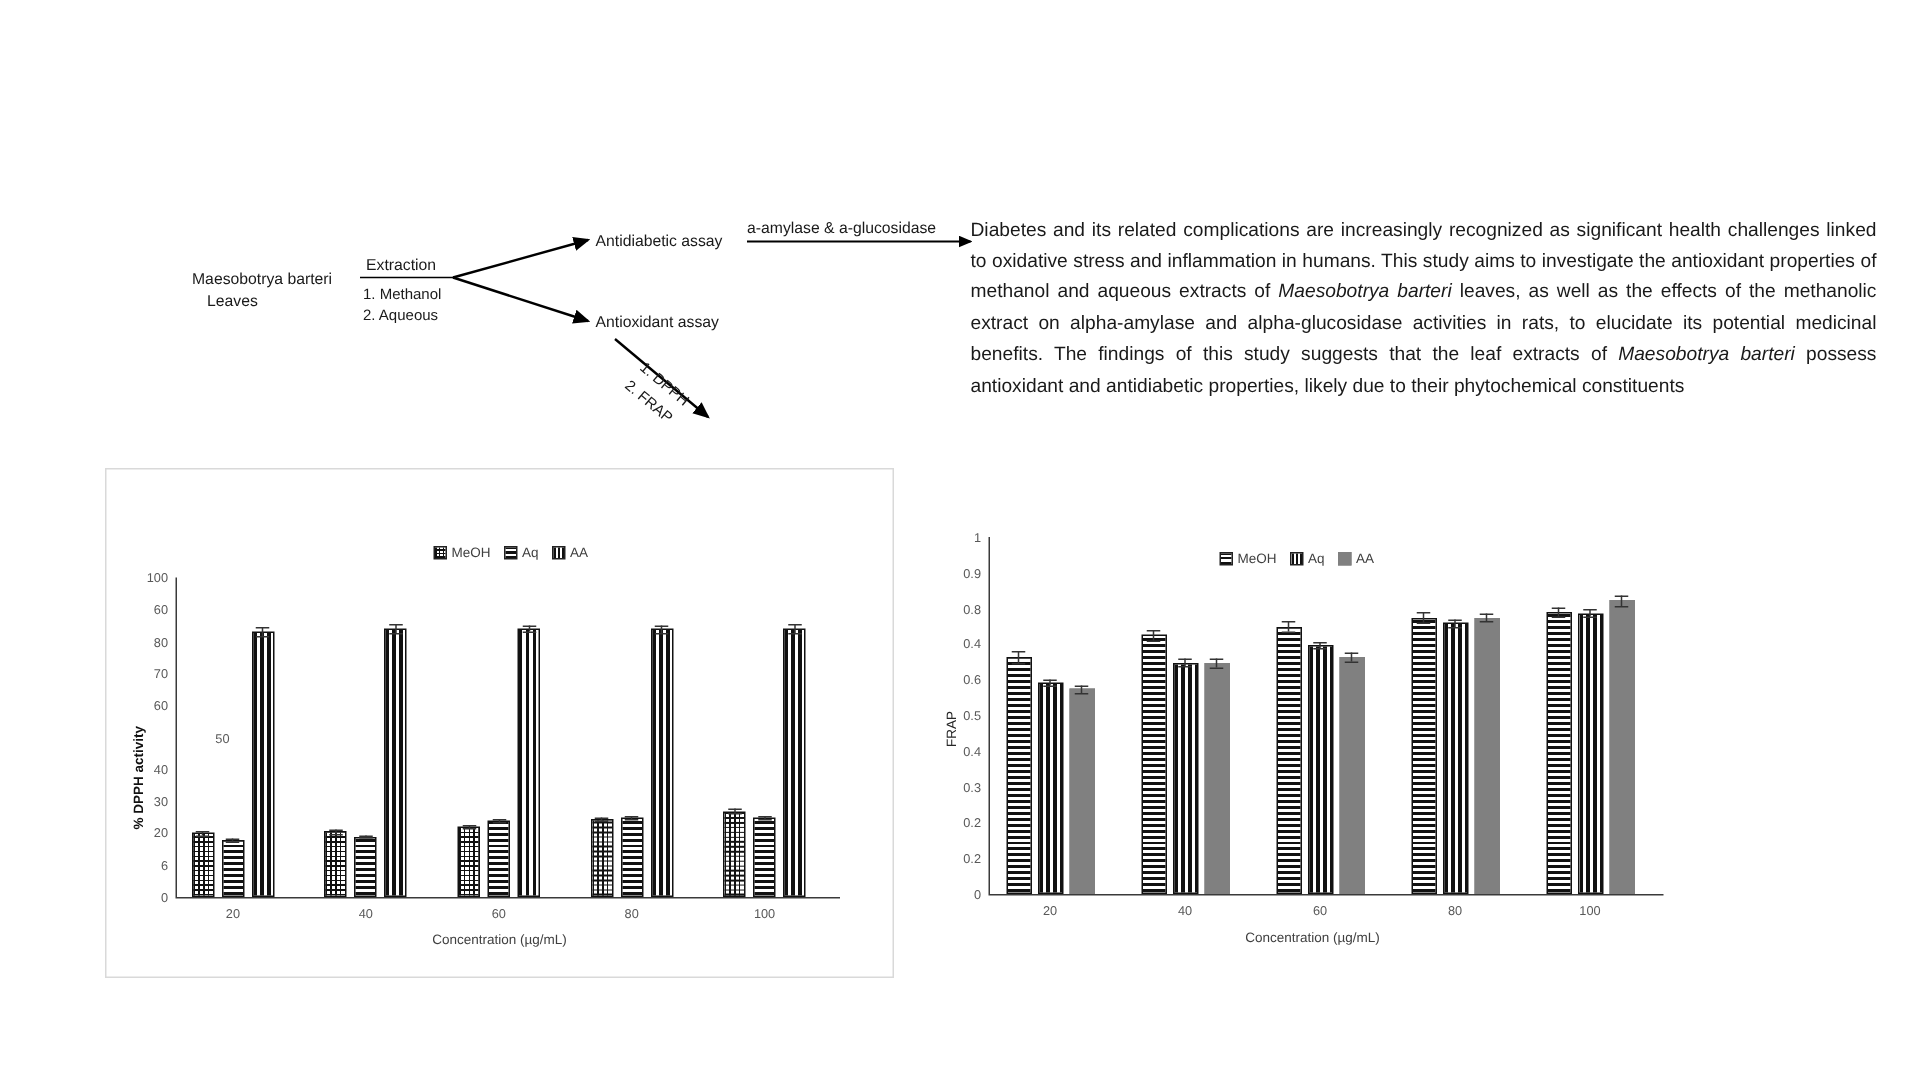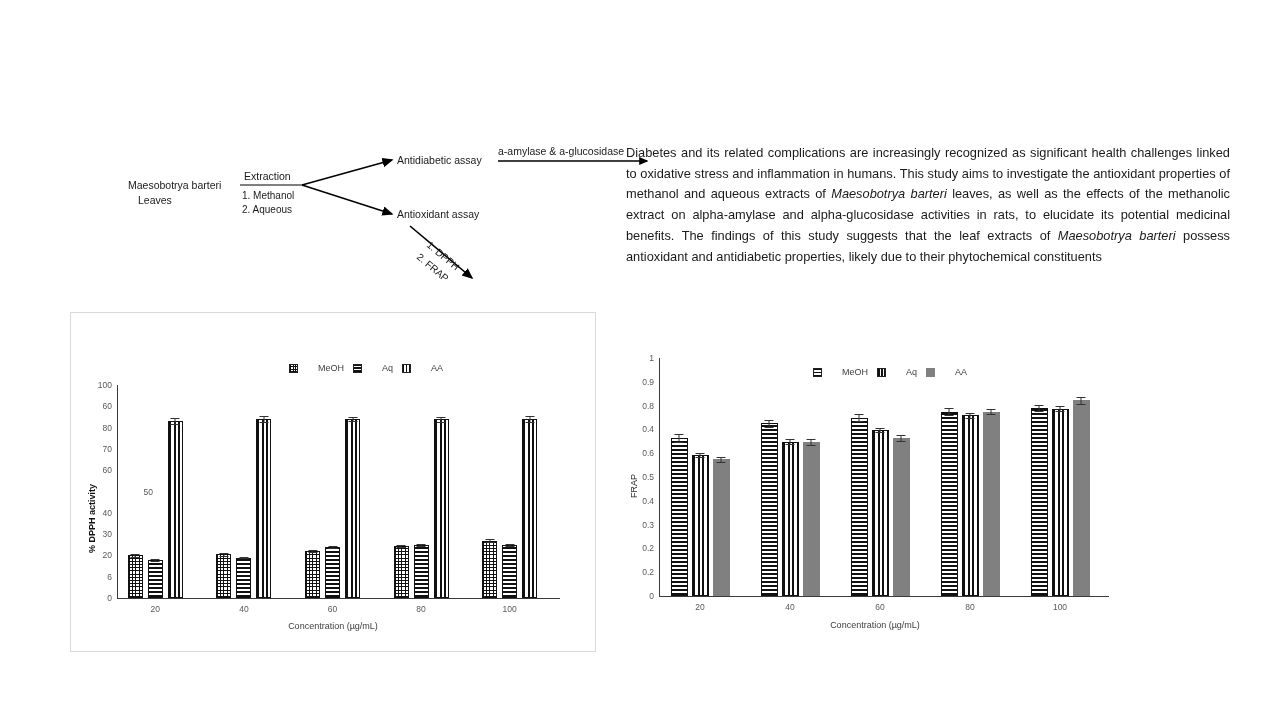--- a/index.html
+++ b/index.html
@@ -32,21 +32,21 @@
   }
   .flow-text-sm {
     font-family: "Liberation Sans", sans-serif;
     font-size: 10px;
     fill: #1a1a1a;
   }
 
   
   #abstract-paragraph {
     position: absolute;
-    left: 626px;
+    left: 647px;
     top: 143px;
     width: 604px;
     font-size: 12.8px;
     line-height: 1.62;
     text-align: justify;
     color: #1a1a1a;
   }
   #abstract-paragraph em { font-style: italic; }
 
   
@@ -71,21 +71,21 @@
 
   .legend {
     position: absolute;
     display: flex;
     gap: 9px;
     align-items: center;
     font-size: 9px;
     color: #404040;
     white-space: nowrap;
   }
-  .legend-entry { display: flex; align-items: center; gap: 20px; }
+  .legend-entry { display: flex; align-items: center; gap: 3px; }
   .legend-swatch {
     width: 9px;
     height: 9px;
     display: inline-block;
     border: 0.5px solid #222;
     box-sizing: border-box;
   }
   .sw-cross {
     background-image:
       repeating-linear-gradient(0deg, #111 0 1px, transparent 1px 2.5px),

